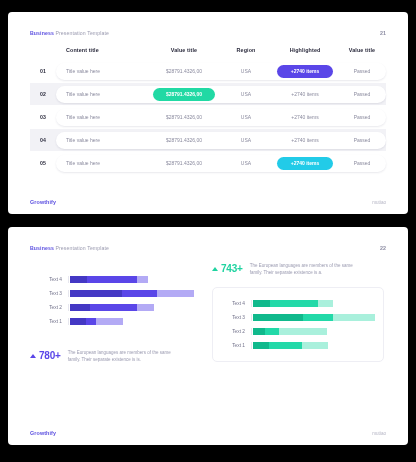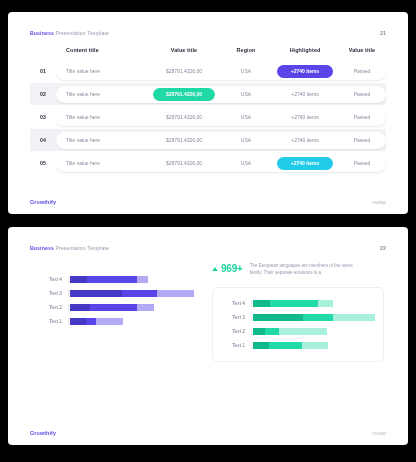--- a/index.html
+++ b/index.html
@@ -347,27 +347,34 @@
               <div class="bar-label">Text 1</div>
               <div class="bar-track">
                 <div class="seg" style="width: 13%; background: rgb(68, 56, 196);"></div>
                 <div class="seg" style="width: 8%; background: rgb(90, 70, 232);"></div>
                 <div class="seg" style="width: 22%; background: rgb(179, 170, 245);"></div>
                 <div style="flex: 1 1 0%;"></div>
               </div>
             </div>
           </div>
         <div style="height:14px"></div>
+        <div class="stat">
+          <div class="stat-num">
+            <span class="tri purple"></span>
+            <span class="num purple">780+</span>
+          </div>
+          <div class="stat-text">The European languages are members of the same family. Their separate existence is is.</div>
+        </div>
       </div>
 
       <div class="s2-col s2-right">
         <div class="stat">
           <div class="stat-num">
             <span class="tri green"></span>
-            <span class="num green">969+</span>
+            <span class="num green">743+</span>
           </div>
           <div class="stat-text">The European languages are members of the same family. Their separate existence is a.</div>
         </div>
         <div style="height:10px"></div>
         <div class="chart-card" id="chart1">
             <div class="bar-row">
               <div class="bar-label">Text 4</div>
               <div class="bar-track">
                 <div class="seg" style="width: 13.7255%; background: rgb(16, 185, 140);"></div>
                 <div class="seg" style="width: 39.2157%; background: rgb(34, 217, 168);"></div>

